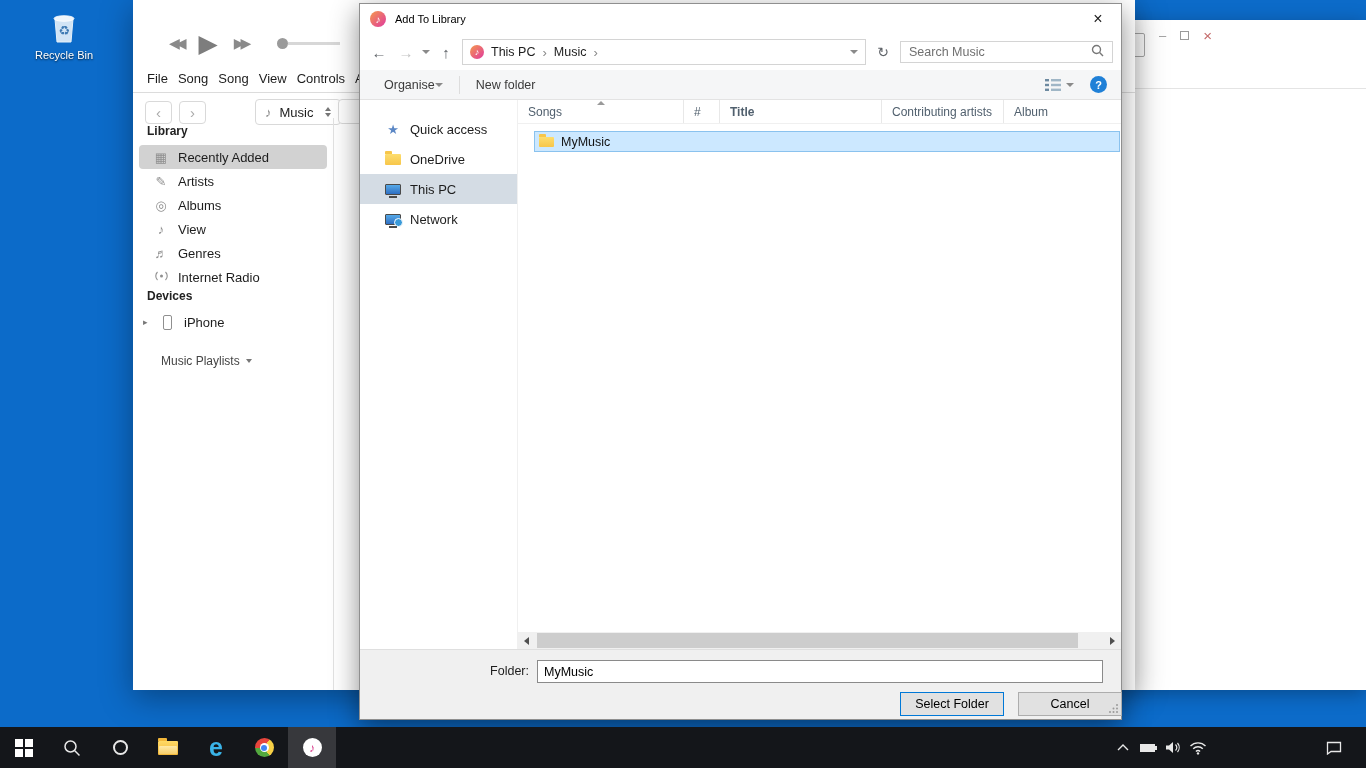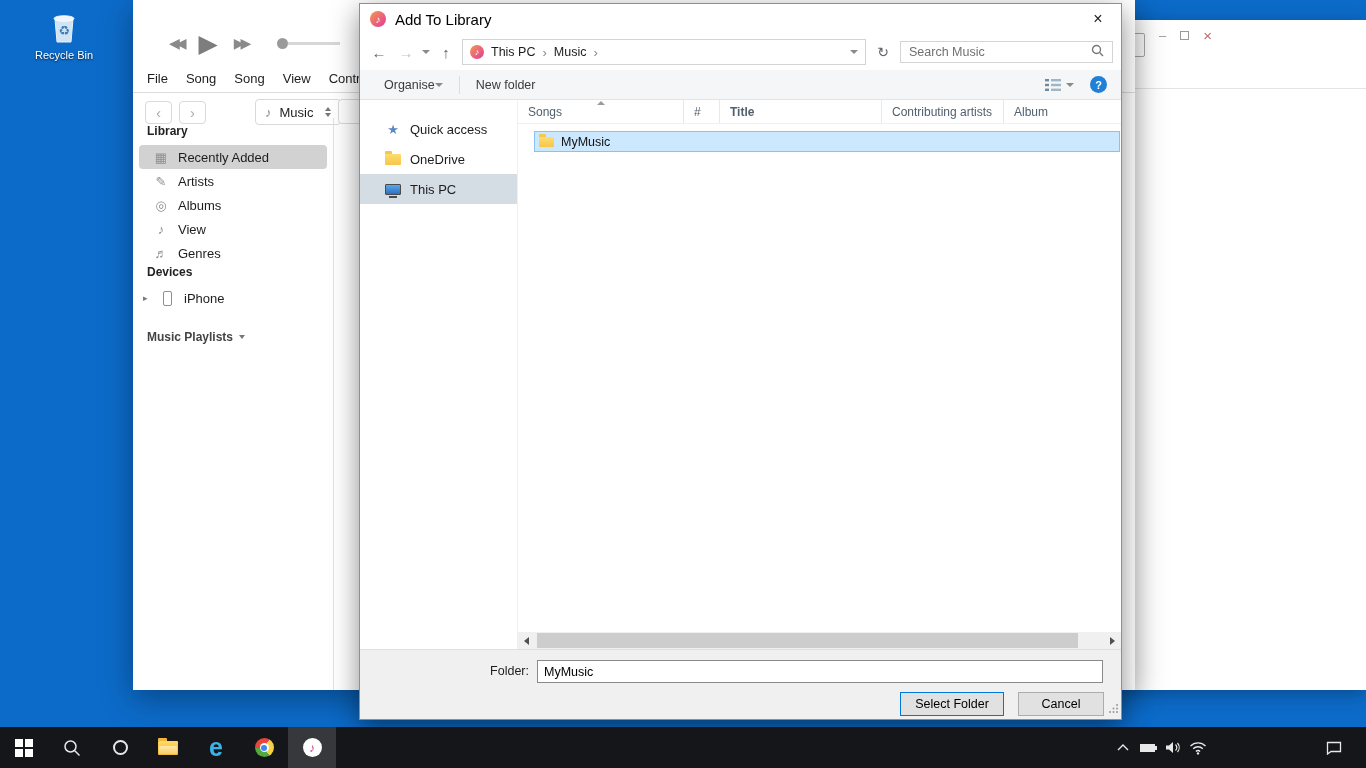--- a/index.html
+++ b/index.html
@@ -19,48 +19,48 @@
   .rw-divider { position:absolute; left:0; right:0; top:68px; height:1px; background:#e4e4e4; }
 
   
   .itunes { position:absolute; left:133px; top:0; width:1002px; height:690px; background:#fff; box-shadow:0 8px 30px rgba(0,0,0,.35); z-index:3; }
   .it-transport { position:absolute; top:30px; left:36px; display:flex; align-items:center; gap:16px; color:#8a8a8a; }
   .it-rewind,.it-forward { font-size:14px; letter-spacing:-4px; cursor:default; }
   .it-play { font-size:25px; color:#7d7d7d; line-height:26px; }
   .it-volume { display:flex; align-items:center; margin-left:14px; }
   .it-knob { width:11px; height:11px; border-radius:50%; background:#9a9a9a; }
   .it-line { width:52px; height:3px; background:#d7d7d7; }
-  .it-menu { position:absolute; top:71px; left:14px; display:flex; gap:18px; font-size:13px; color:#1d1d1d; }
+  .it-menu { position:absolute; top:71px; left:14px; display:flex; gap:10px; font-size:13px; color:#1d1d1d; }
   .it-menu span { cursor:default; }
   .it-hdiv { position:absolute; top:92px; left:0; right:0; height:1px; background:#dcdcdc; }
   .it-subnav { position:absolute; top:99px; left:12px; display:flex; gap:7px; align-items:center; }
   .it-navbtn { width:27px; height:23px; border:1px solid #d9d9d9; border-radius:4px; display:flex; align-items:center; justify-content:center; color:#aaa; font-size:15px; background:#fff; }
   .it-media { margin-left:42px; height:26px; border:1px solid #d9d9d9; border-radius:4px; display:flex; align-items:center; gap:8px; padding:0 9px; }
   .it-media .note { color:#8a8a8a; font-size:13px; }
   .it-media .name { font-size:13px; color:#1d1d1d; }
   .updown { display:flex; flex-direction:column; gap:2px; margin-left:4px; }
   .tri-up-s { width:0;height:0;border-left:3px solid transparent;border-right:3px solid transparent;border-bottom:4px solid #777; }
   .tri-down-s { width:0;height:0;border-left:3px solid transparent;border-right:3px solid transparent;border-top:4px solid #777; }
   .it-cutbtn { position:absolute; top:99px; left:205px; width:40px; height:25px; border:1px solid #d9d9d9; border-radius:4px; background:#fff; }
   .it-vdiv { position:absolute; top:118px; bottom:0; left:200px; width:1px; background:#e2e2e2; }
   .it-sidebar { position:absolute; top:124px; left:0; width:200px; bottom:0; }
   .it-head { font-size:12px; font-weight:bold; color:#222; padding:0 0 7px 14px; }
   .it-item { height:24px; display:flex; align-items:center; gap:9px; padding-left:14px; margin:0 6px 0 6px; border-radius:4px; font-size:13px; }
   .it-item.sel { background:#d2d2d2; }
   .it-ic { width:16px; color:#8f8f8f; font-size:13px; text-align:center; flex-shrink:0; }
   .it-devices { }
   .it-exp { font-size:9px; color:#777; width:8px; margin-left:-10px; }
   .icon-phone { width:9px; height:15px; border:1px solid #8f8f8f; border-radius:2px; margin:0 3px; }
-  .it-playlists { margin-top:20px; padding-left:14px; font-size:12px; font-weight:bold; color:#444; display:flex; align-items:center; gap:6px; }
+  .it-playlists { margin-top:20px; padding-left:28px; font-size:12px; font-weight:normal; color:#444; display:flex; align-items:center; gap:6px; }
 
   
   .dialog { position:absolute; left:359px; top:3px; width:763px; height:717px; background:#fff; border:1px solid #8f8f8f; box-shadow:0 8px 26px rgba(0,0,0,.45); display:flex; flex-direction:column; z-index:10; }
   .dlg-title { height:30px; display:flex; align-items:center; padding-left:10px; flex-shrink:0; }
   .dlg-appicon { width:16px; height:16px; border-radius:50%; background:linear-gradient(135deg,#f5994d,#e0399e); color:#fff; font-size:10px; display:flex; align-items:center; justify-content:center; }
-  .dlg-title-text { font-size:15px; margin-left:9px; color:#000;text-align:center; }
+  .dlg-title-text { font-size:11px; margin-left:9px; color:#000;text-align:center; }
   .dlg-close { margin-left:auto; width:46px; height:30px; display:flex; align-items:center; justify-content:center; font-size:16px; color:#1a1a1a; }
   .dlg-nav { height:36px; display:flex; align-items:center; padding:0 8px; gap:5px; flex-shrink:0; }
   .nv { width:22px; text-align:center; font-size:15px; }
   .nv.back { color:#5f6368; } .nv.fw { color:#c4c4c4; } .nv.up { color:#5f6368; }
   .tri-down { width:0;height:0;border-left:4px solid transparent;border-right:4px solid transparent;border-top:4px solid #8a8a8a; }
   .addr { width:404px; height:26px; border:1px solid #d4d4d4; display:flex; align-items:center; padding:0 7px; gap:7px; font-size:12.5px; }
   .addr .mini-icon { width:14px; height:14px; border-radius:50%; background:linear-gradient(135deg,#f5994d,#e0399e); color:#fff; font-size:9px; display:flex; align-items:center; justify-content:center; flex-shrink:0; }
   .crumb { color:#1d1d1d; } .crumb-sep { color:#8a8a8a; font-size:13px; }
   .addr .spacer { flex:1; }
   .refresh { width:24px; text-align:center; font-size:14px; color:#5f6368; }
@@ -93,21 +93,21 @@
   .sbtn { width:17px; height:17px; display:flex; align-items:center; justify-content:center; }
   .tri-left { width:0;height:0;border-top:4px solid transparent;border-bottom:4px solid transparent;border-right:5px solid #505050; }
   .tri-right { width:0;height:0;border-top:4px solid transparent;border-bottom:4px solid transparent;border-left:5px solid #505050; }
   .strack { flex:1; position:relative; height:17px; }
   .sthumb { position:absolute; left:2px; top:1px; height:15px; width:calc(100% - 28px); background:#cdcdcd; }
   .dlg-footer { height:70px; background:#f0f0f0; border-top:1px solid #dfdfdf; position:relative; flex-shrink:0; }
   .f-label { position:absolute; left:0; top:14px; width:169px; text-align:right; font-size:12.5px; color:#1d1d1d; }
   .f-input { position:absolute; left:177px; top:10px; width:566px; height:23px; border:1px solid #8a8a8a; background:#fff; font-size:12.5px; padding:0 6px; font-family:inherit; color:#000; }
   .btn { position:absolute; top:42px; height:24px; background:#e1e1e1; font-size:12.5px; color:#000; display:flex; align-items:center; justify-content:center; font-family:inherit; }
   .btn.primary { left:540px; width:104px; border:1px solid #0078d7; }
-  .btn.plain { left:658px; width:86px; border:1px solid #adadad; }
+  .btn.plain { left:658px; width:104px; border:1px solid #adadad; }
   .grip { position:absolute; right:2px; bottom:2px; }
 
   
   .taskbar { position:absolute; left:0; bottom:0; width:1366px; height:41px; background:#14161a; display:flex; align-items:stretch; z-index:50; }
   .tb-btn { width:48px; display:flex; align-items:center; justify-content:center; }
   .tb-btn.active { background:rgba(255,255,255,.15); }
   .win-logo { display:grid; grid-template-columns:8px 8px; grid-template-rows:8px 8px; gap:2px; }
   .win-logo i { background:#fff; }
   .ring { width:15px; height:15px; border:2px solid #e8e8e8; border-radius:50%; }
   .folder-tb { position:relative; width:20px; height:14px; background:linear-gradient(#ffd965,#f2b73a); border-radius:1px; }
@@ -198,20 +198,28 @@
       <span>Albums</span>
     </div>
     <div class="it-item">
       <span class="it-ic">♪</span>
       <span>View</span>
     </div>
     <div class="it-item">
       <span class="it-ic">♬</span>
       <span>Genres</span>
     </div>
+    <div class="it-item">
+      <span class="it-ic"><svg width="15" height="12" viewBox="0 0 15 12">
+            <circle cx="7.5" cy="6" r="1.5" fill="#8f8f8f"></circle>
+            <path d="M3.5 2 a5.5 5.5 0 0 0 0 8" stroke="#8f8f8f" fill="none" stroke-width="1.1"></path>
+            <path d="M11.5 2 a5.5 5.5 0 0 1 0 8" stroke="#8f8f8f" fill="none" stroke-width="1.1"></path>
+          </svg></span>
+      <span>Internet Radio</span>
+    </div>
     <div class="it-devices">
       <div class="it-head">Devices</div>
       <div class="it-item">
         <span class="it-exp">▸</span>
         <span class="icon-phone"></span>
         <span>iPhone</span>
       </div>
     </div>
     <div class="it-playlists">
       <span>Music Playlists</span>
@@ -279,20 +287,24 @@
         <span class="star">★</span>
         <span>Quick access</span>
       </div>
       <div class="place">
         <span class="folder"></span>
         <span>OneDrive</span>
       </div>
       <div class="place sel">
         <span class="monitor"></span>
         <span>This PC</span>
+      </div>
+      <div class="place">
+        <span class="monitor net"></span>
+        <span>Network</span>
       </div>
     </div>
     <div class="filearea">
       <div class="cols">
         <span class="col c-name">
           <i class="sort-caret"></i>
           <span>Songs</span>
         </span>
         <span class="col c-num">
             <span>#</span>

